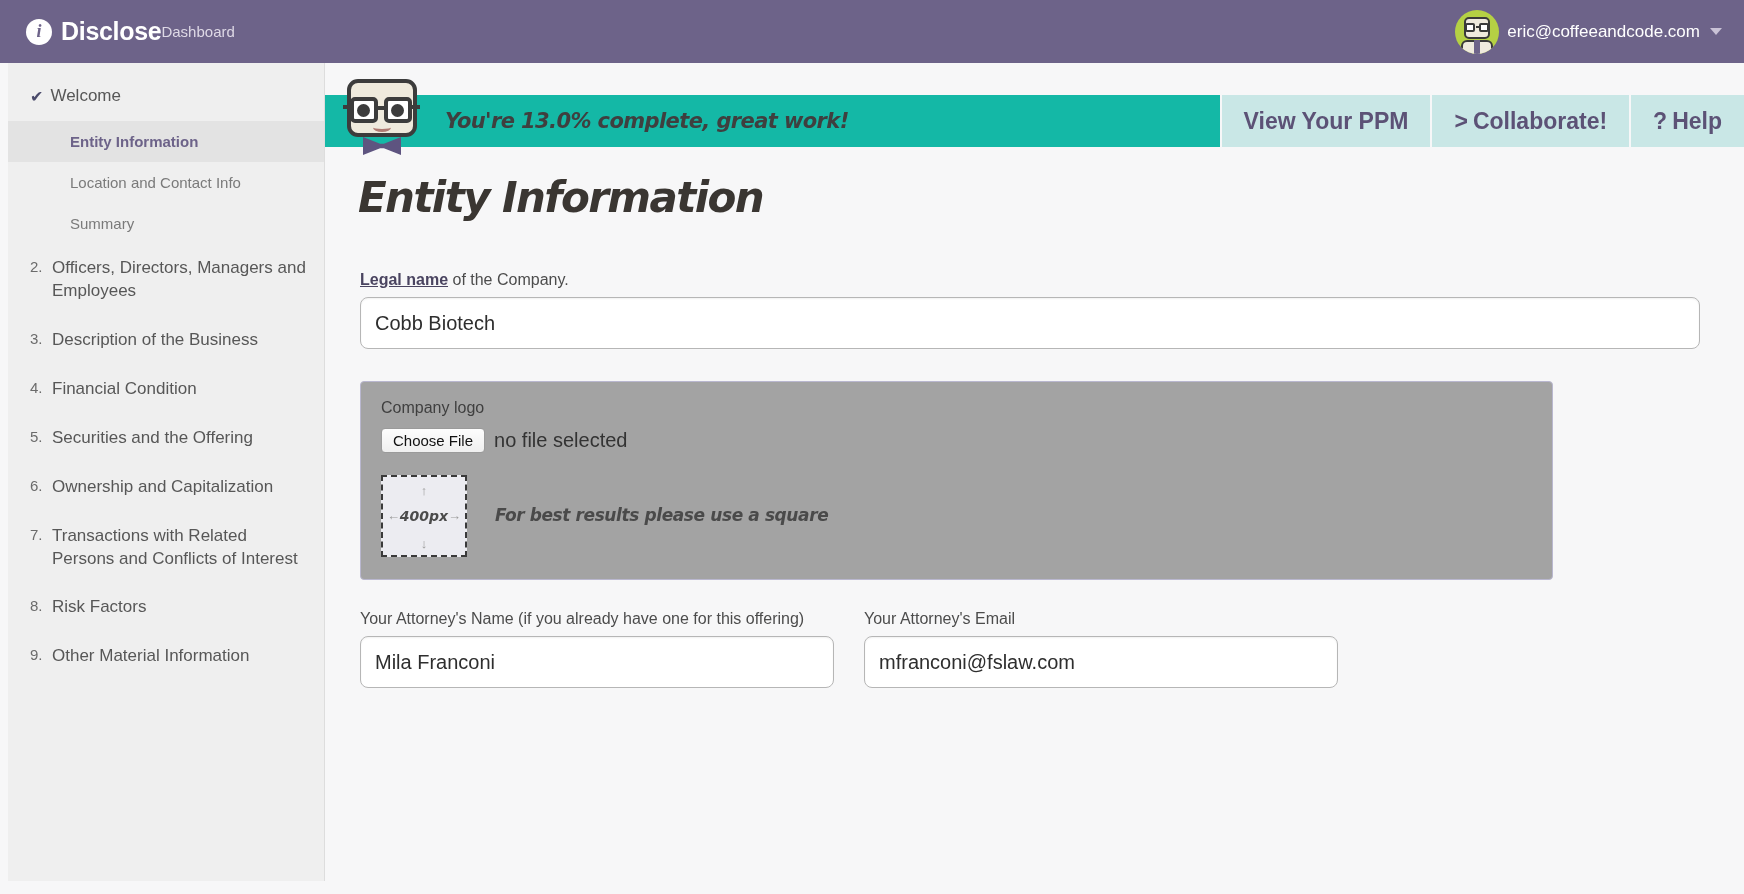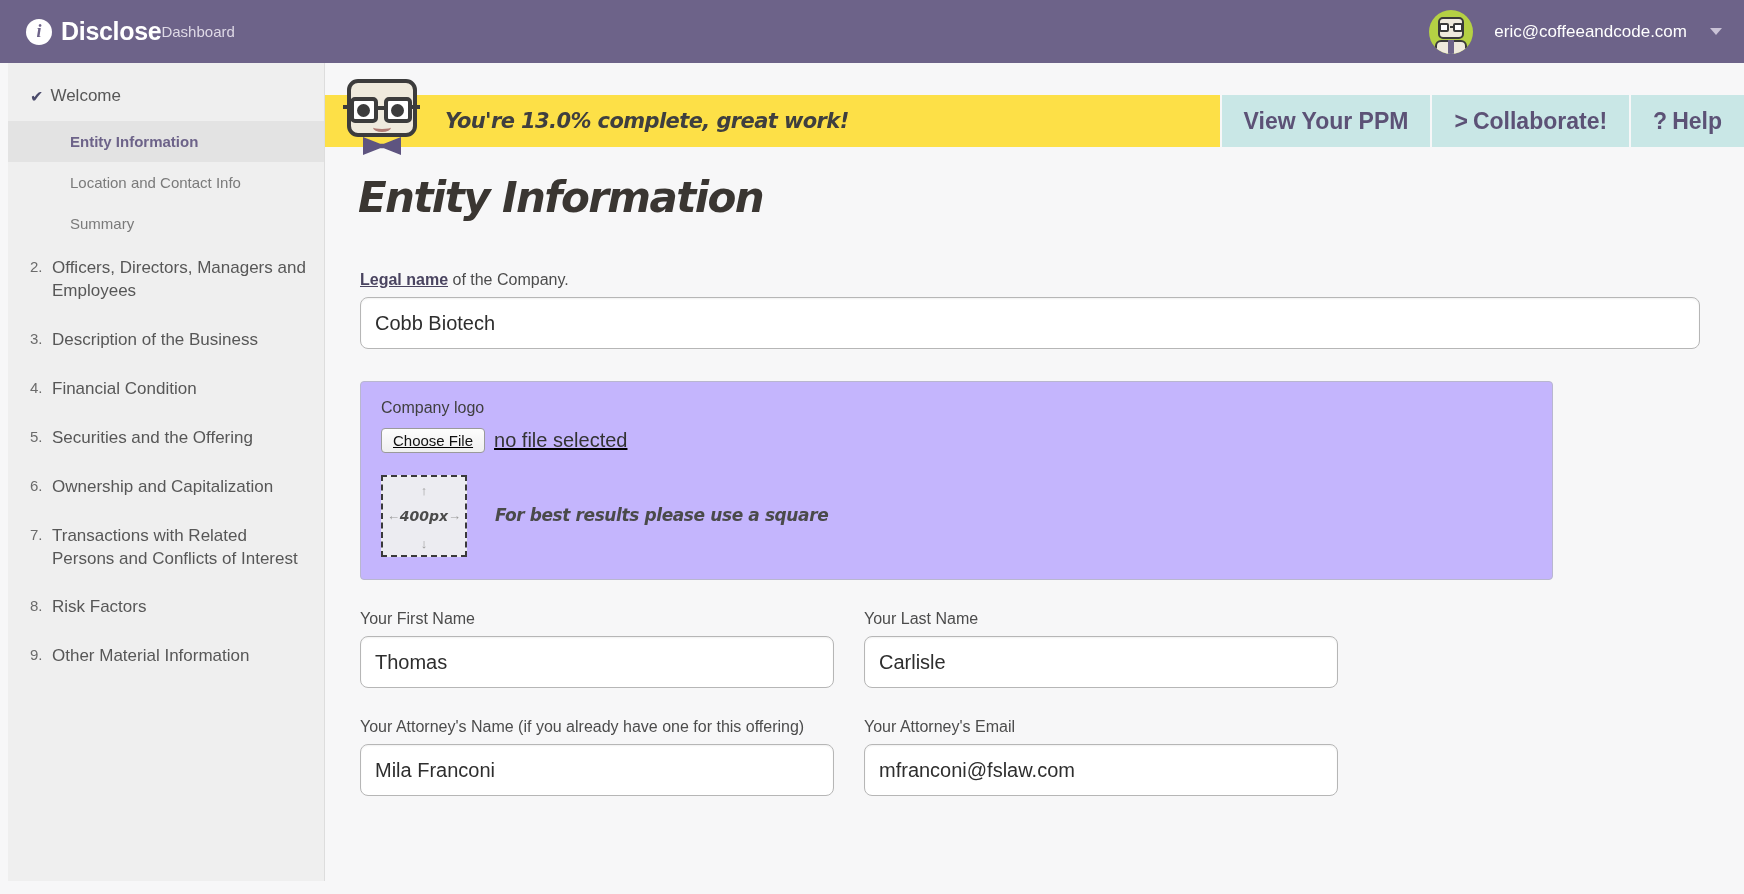--- a/index.html
+++ b/index.html
@@ -29,21 +29,21 @@
   }
   .brand-name {
     color: #ffffff; font-size: 25px; font-weight: bold;
     letter-spacing: -0.3px;
   }
   .nav-link {
     color: #ded9e6; font-size: 15px; 
   }
   .user-area {
     position: absolute; right: 22px; top: 0; height: 63px;
-    display: flex; align-items: center; gap: 21px;
+    display: flex; align-items: center; gap: 8px;
   }
   .avatar {
     width: 44px; height: 44px; border-radius: 50%;
     background: #b5d144; position: relative; overflow: hidden;
     flex: none;
   }
   .av-face {
     position: absolute; left: 9px; top: 7px; width: 26px; height: 22px;
     background: #efeadd; border: 2px solid #3a3a3a; border-radius: 5px;
   }
@@ -100,21 +100,21 @@
   .side-sub.active-sub { background: #e3e3e3; color: #6d6389; font-weight: bold; }
 
   
   .content {
     position: absolute; left: 325px; top: 63px; width: 1419px; height: 831px;
     background: #f7f7f8; overflow: hidden;
   }
 
   .banner {
     position: absolute; left: 0; top: 32px; width: 1419px; height: 52px;
-    background: #fde047; display: flex; align-items: center; text-decoration: underline;
+    background: #14b8a6; display: flex; align-items: center; text-decoration: underline;
   }
   .mascot {
     position: absolute; left: 12px; top: -20px; width: 90px; height: 86px;
   }
   .m-head {
     position: absolute; left: 10px; top: 4px; width: 70px; height: 58px;
     background: #efeadd; border: 4px solid #3c3c3c; border-radius: 11px;
   }
   .m-glasses { position: absolute; left: 6px; top: 22px; width: 78px; height: 26px; }
   .m-glasses .lens {
@@ -173,25 +173,25 @@
   .field-label .ul { color: #4a4460; text-decoration: underline; font-weight: bold; }
   .text-input {
     width: 100%; height: 52px; background: #ffffff;
     border: 1px solid #b6b6b6; border-radius: 8px;
     box-shadow: inset 0 1px 2px rgba(0,0,0,0.06);
     font-size: 20px; color: #2e2e2e; padding: 0 14px;
     font-family: "Liberation Sans", sans-serif;
   }
 
   .logo-panel {
-    margin-top: 32px; width: 1193px; background: #c4b5fd;
+    margin-top: 32px; width: 1193px; background: #a3a3a3;
     border: 1px solid #b9b7cf; border-radius: 4px; padding: 17px 20px 22px 20px;
   }
   .logo-panel-label { font-size: 16px; color: #3f3f3f; margin-bottom: 11px; }
-  .file-row { display: flex; align-items: center; gap: 9px; margin-bottom: 22px; text-decoration: underline; }
+  .file-row { display: flex; align-items: center; gap: 9px; margin-bottom: 22px; }
   .choose-file {
     background: linear-gradient(#fdfdfd,#efefef);
     border: 1px solid #9a9a9a; border-radius: 4px;
     padding: 3px 11px; font-size: 15px; color: #111;
   }
   .no-file { font-size: 20px; color: #333; }
   .logo-hint-row { display: flex; align-items: center; gap: 28px; }
   .dash-box {
     width: 86px; height: 82px; border: 2px dashed #3a3a3a;
     background: #ececf1; position: relative;
@@ -336,30 +336,20 @@
           <span class="lbl">400px</span>
           <span class="ar right">→</span>
           <span class="ar down">↓</span>
         </div>
         <div class="logo-hint-text">
           <div>For best results please use a square</div>
         </div>
       </div>
     </div>
 
-    <div class="row2">
-      <div class="col">
-        <div class="field-label">Your First Name</div>
-        <input class="text-input" type="text" value="Thomas" style="">
-      </div>
-      <div class="col">
-        <div class="field-label">Your Last Name</div>
-        <input class="text-input" type="text" value="Carlisle" style="">
-      </div>
-    </div>
 
     <div class="row2">
       <div class="col">
         <div class="field-label">Your Attorney's Name (if you already have one for this offering)</div>
         <input class="text-input" type="text" spellcheck="true" value="Mila Franconi" style="">
       </div>
       <div class="col">
         <div class="field-label">Your Attorney's Email</div>
         <input class="text-input" type="text" spellcheck="true" value="mfranconi@fslaw.com" style="">
       </div>

